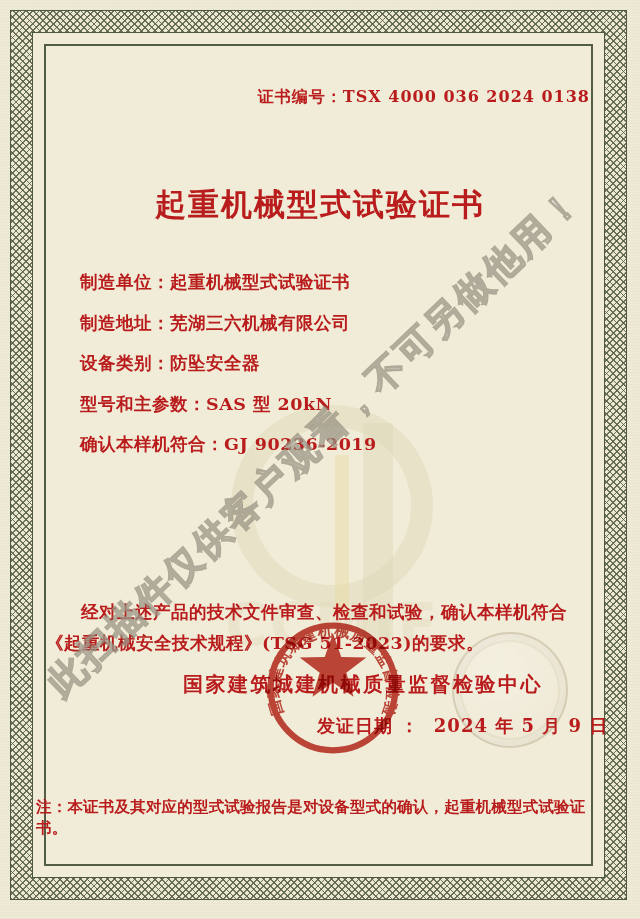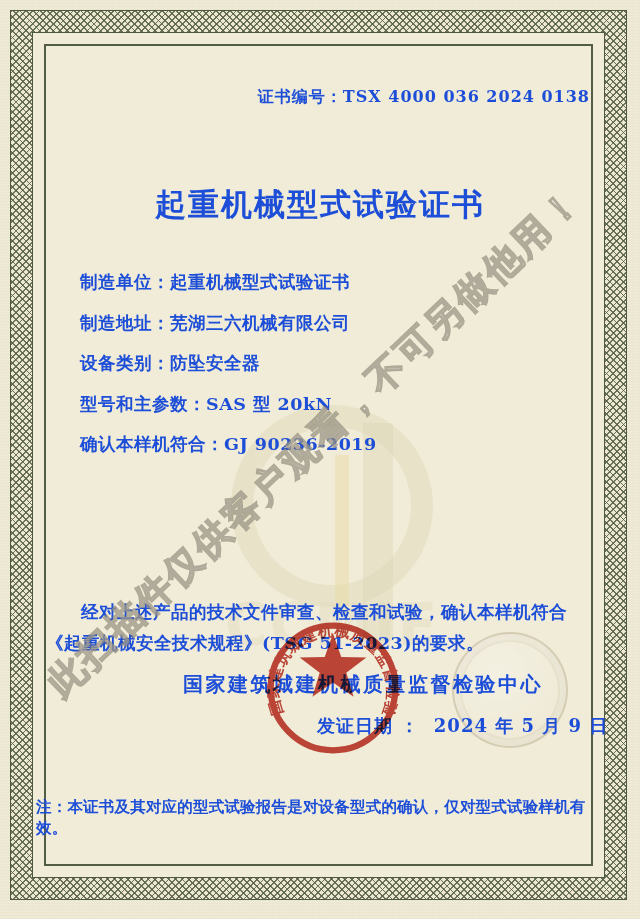--- a/index.html
+++ b/index.html
@@ -46,21 +46,21 @@
     position:absolute;left:110px;top:60px;width:14px;height:160px;
     background:rgba(226,204,120,.55);
   }
   .logo-letters{
     position:absolute;left:0;top:196px;width:210px;text-align:center;
     font-family:"DejaVu Sans","Liberation Sans",sans-serif;
     font-size:58px;font-weight:700;letter-spacing:2px;
     color:rgba(205,198,156,.38);
   }
   
-  .ink{color:#1d4ed8;padding-left:8px;}
+  .ink{color:#b91c1c;padding-left:8px;}
   .content{position:absolute;inset:0;z-index:2;}
   .cert-number{
     position:absolute;top:87px;right:50px;
     font-size:16px;font-weight:700;letter-spacing:1px;
   }
   .title{
     position:absolute;top:184px;left:0;width:100%;text-align:center;
     font-size:31px;font-weight:700;letter-spacing:2px;
     font-family:"DejaVu Sans","Liberation Sans",sans-serif;
   }
@@ -140,21 +140,21 @@
     </div>
 
     <div class="statement">经对上述产品的技术文件审查、检查和试验，确认本样机符合《起重机械安全技术规程》(TSG 51-2023)的要求。</div>
 
     <div class="issuer">国家建筑城建机械质量监督检验中心</div>
 
     <div class="issue-date">
       <span>发证日期 ：</span>&nbsp;&nbsp;<span>2024 年 5 月 9 日</span>
     </div>
 
-    <div class="note">注：本证书及其对应的型式试验报告是对设备型式的确认，仅对型式试验样机有效。</div>
+    <div class="note">注：本证书及其对应的型式试验报告是对设备型式的确认，起重机械型式试验证书。</div>
   </div>
 
   <div class="diag-wm">此扫描件仅供客户观看，不可另做他用！</div>
 
   <svg class="stamp" viewBox="0 0 200 200" xmlns="http://www.w3.org/2000/svg" xmlns:xlink="http://www.w3.org/1999/xlink">
     <circle cx="100" cy="100" r="89" fill="none" stroke="#c0392e" stroke-width="9"></circle>
     <path id="sealArc" d="M 30,138 A 78,78 0 1 1 170,138" fill="none"></path>
     <text font-size="21.5" font-weight="bold" fill="#c0392e" letter-spacing="1" font-family="DejaVu Sans, Liberation Sans, sans-serif">
       <textPath xlink:href="#sealArc" href="#sealArc" startOffset="2">国家建筑城建机械质量监督检验中心</textPath>
     </text>

